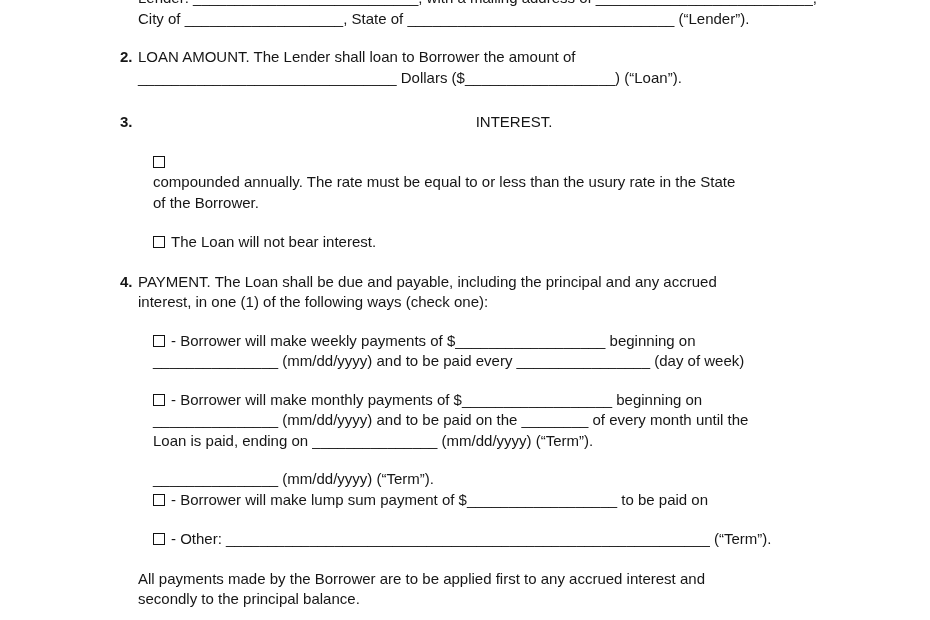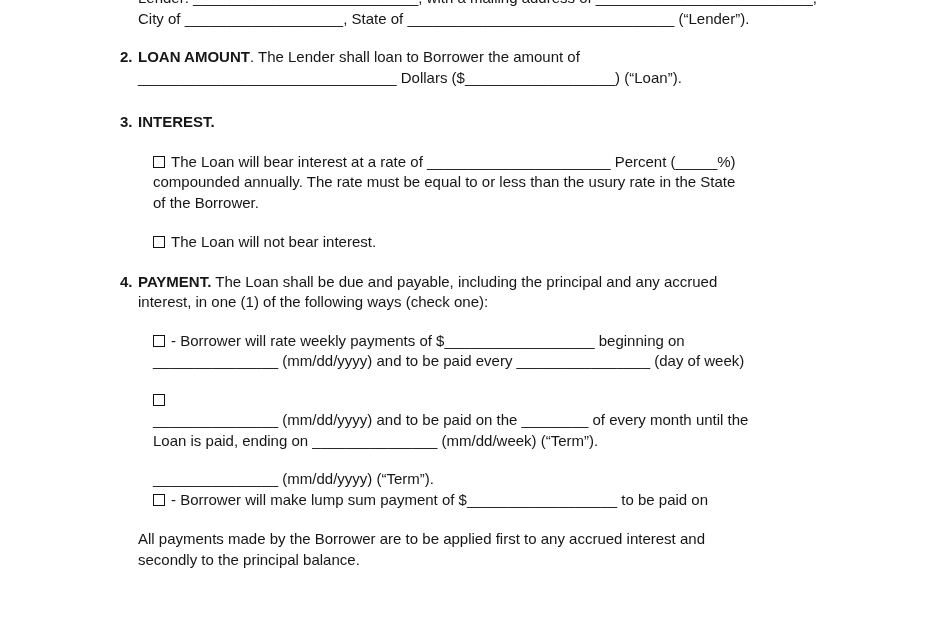--- a/index.html
+++ b/index.html
@@ -23,21 +23,21 @@
     background: #ffffff;
   }
   .ln { white-space: nowrap; }
   .indent { margin-left: 18px; }
   .mt18 { margin-top: 18px; }
   .mt19 { margin-top: 19px; }
   .mt24 { margin-top: 24px; }
   .section { display: flex; }
   .num { width: 18px; flex: none; font-weight: bold; }
   .content { flex: 1; min-width: 0; }
-  .b { font-weight: bold; }
+  .b { font-weight: normal; text-align: center; }
   .cbpara { padding-left: 15px; }
   .checkbox {
     display: inline-block;
     width: 12px;
     height: 12px;
     border: 1.5px solid #111;
     background: #fff;
     margin-right: 6px;
     vertical-align: -1px;
   }
@@ -59,53 +59,56 @@
       <div class="ln">_______________________________ Dollars ($__________________) (“Loan”).</div>
     </div>
   </div>
 
   <div class="section mt24">
     <div class="num">3.</div>
     <div class="content">
       <div class="ln b">INTEREST.</div>
 
       <div class="cbpara mt19">
-        <div class="ln"><span class="checkbox"></span><span>The Loan will bear interest at a rate of ______________________ Percent (_____%)</span></div>
+        <div class="ln"><span class="checkbox"></span></div>
         <div class="ln">compounded annually. The rate must be equal to or less than the usury rate in the State</div>
         <div class="ln">of the Borrower.</div>
       </div>
 
       <div class="cbpara mt19">
         <div class="ln"><span class="checkbox"></span><span>The Loan will not bear interest.</span></div>
       </div>
     </div>
   </div>
 
   <div class="section mt19">
     <div class="num">4.</div>
     <div class="content">
       <div class="ln"><span class="b">PAYMENT.</span><span> The Loan shall be due and payable, including the principal and any accrued</span></div>
       <div class="ln">interest, in one (1) of the following ways (check one):</div>
 
       <div class="cbpara mt18">
-        <div class="ln"><span class="checkbox"></span><span>- Borrower will rate weekly payments of $__________________ beginning on</span></div>
+        <div class="ln"><span class="checkbox"></span><span>- Borrower will make weekly payments of $__________________ beginning on</span></div>
         <div class="ln">_______________ (mm/dd/yyyy) and to be paid every ________________ (day of week)</div>
       </div>
 
       <div class="cbpara mt18">
-        <div class="ln"><span class="checkbox"></span></div>
+        <div class="ln"><span class="checkbox"></span><span>- Borrower will make monthly payments of $__________________ beginning on</span></div>
         <div class="ln">_______________ (mm/dd/yyyy) and to be paid on the ________ of every month until the</div>
-        <div class="ln">Loan is paid, ending on _______________ (mm/dd/week) (“Term”).</div>
+        <div class="ln">Loan is paid, ending on _______________ (mm/dd/yyyy) (“Term”).</div>
       </div>
 
       <div class="cbpara mt18">
         <div class="ln">_______________ (mm/dd/yyyy) (“Term”).</div>
         <div class="ln"><span class="checkbox"></span><span>- Borrower will make lump sum payment of $__________________ to be paid on</span></div>
       </div>
 
+      <div class="cbpara mt19">
+        <div class="ln"><span class="checkbox"></span><span>- Other: __________________________________________________________ (“Term”).</span></div>
+      </div>
     </div>
   </div>
 
   <div class="indent mt19">
     <div class="ln">All payments made by the Borrower are to be applied first to any accrued interest and</div>
     <div class="ln">secondly to the principal balance.</div>
   </div>
 
 </div>
 

